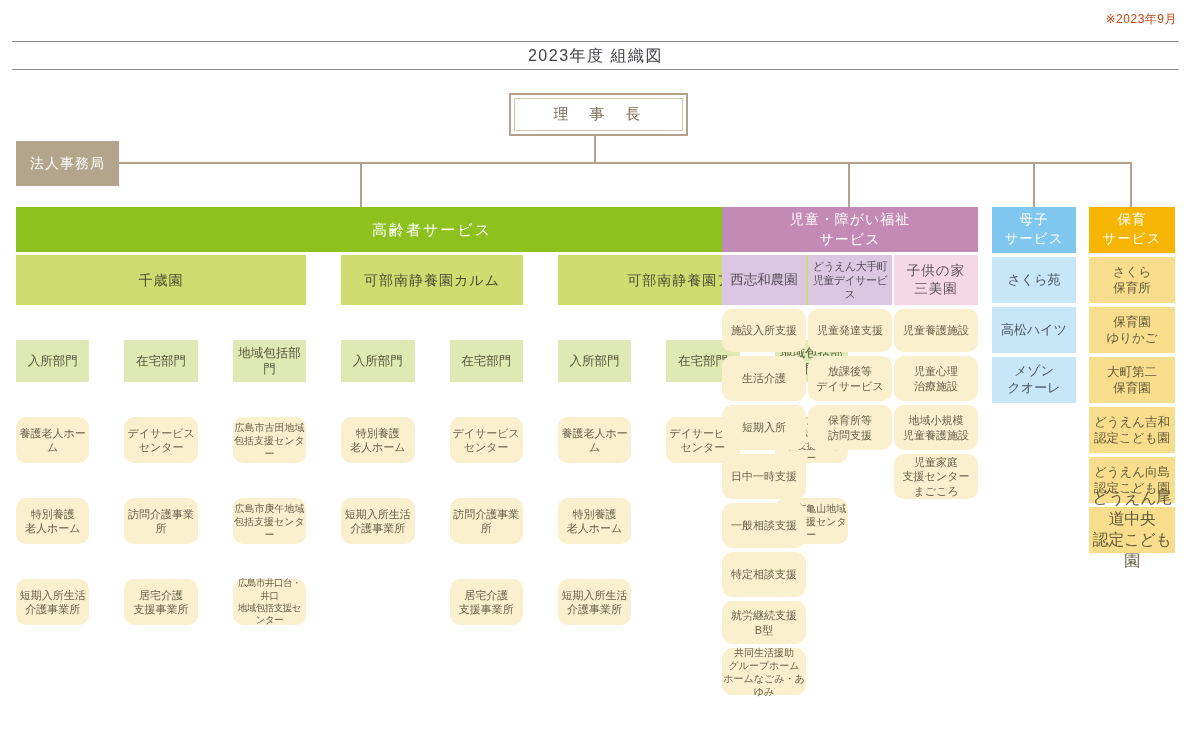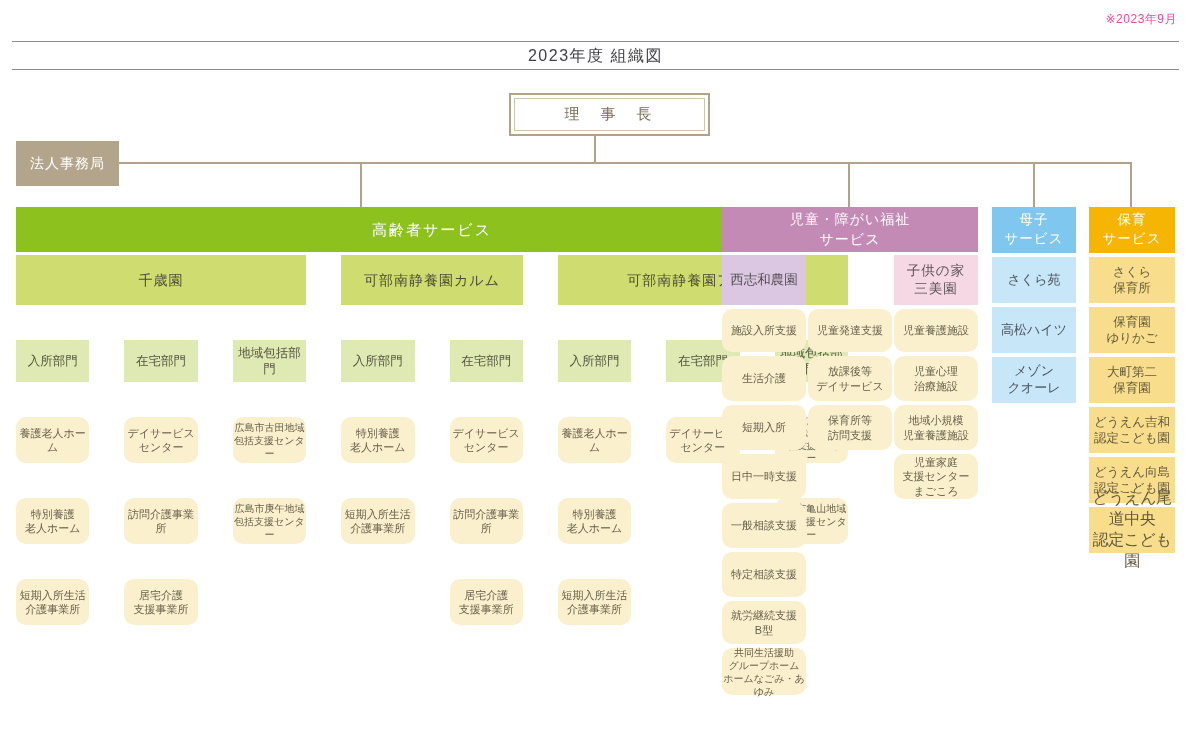--- a/index.html
+++ b/index.html
@@ -1,25 +1,25 @@
 <!DOCTYPE html>
 <html><head>
 <meta charset="utf-8">
 <style>
   html,body{margin:0;padding:0;background:#fff;}
   body{font-family:"Liberation Sans","DejaVu Sans",sans-serif;}
   .canvas{position:relative;width:1191px;height:737px;background:#fff;overflow:hidden;}
 
-  .note{position:absolute;top:11px;right:14px;font-size:12px;color:#ec4899;letter-spacing:.5px;}
+  .note{position:absolute;top:11px;right:14px;font-size:12px;color:#c2410c;letter-spacing:.5px;}
   .rule{position:absolute;left:12px;width:1167px;height:1px;background:#8d8d8d;}
   .rule-top{top:41px;}
   .rule-bottom{top:69px;}
   .title{position:absolute;top:46px;left:0;width:100%;text-align:center;font-size:16px;color:#3f3f46;letter-spacing:1.5px;}
 
-  .chairman{position:absolute;left:509px;top:93px;width:201px;height:43px;box-sizing:border-box;
+  .chairman{position:absolute;left:509px;top:93px;width:179px;height:43px;box-sizing:border-box;
     border:2px solid #b3a289;background:#fff;padding:3px;display:flex;}
   .chairman-inner{flex:1;border:1px solid #d0c4ae;display:flex;align-items:center;justify-content:center;
     font-size:15px;color:#7b6b52;letter-spacing:3px;}
 
   .corp{position:absolute;left:16px;top:141px;width:103px;height:45px;background:#b2a58b;color:#fff;
     font-size:14px;display:flex;align-items:center;justify-content:center;letter-spacing:1px;}
 
   .line{position:absolute;background:#b3a289;}
 
   .sec{position:absolute;top:207px;}
@@ -108,20 +108,22 @@
       <div class="cell cr" style="grid-area:3/2">デイサービス
 センター</div>
       <div class="cell cr" style="grid-area:4/2">訪問介護事業所</div>
       <div class="cell cr" style="grid-area:5/2">居宅介護
 支援事業所</div>
 
       <div class="cell cr sm" style="grid-area:3/3">広島市古田地域
 包括支援センター</div>
       <div class="cell cr sm" style="grid-area:4/3">広島市庚午地域
 包括支援センター</div>
+      <div class="cell cr xs" style="grid-area:5/3">広島市井口台・井口
+地域包括支援センター</div>
 
       <div class="cell cr" style="grid-area:3/4">特別養護
 老人ホーム</div>
       <div class="cell cr" style="grid-area:4/4">短期入所生活
 介護事業所</div>
 
       <div class="cell cr" style="grid-area:3/5">デイサービス
 センター</div>
       <div class="cell cr" style="grid-area:4/5">訪問介護事業所</div>
       <div class="cell cr" style="grid-area:5/5">居宅介護
@@ -141,20 +143,22 @@
       <div class="cell cr sm" style="grid-area:4/8">広島市亀山地域
 包括支援センター</div>
     </div>
   </div>
 
   <div class="sec sec-child">
     <div class="hd hd-purple">児童・障がい福祉
 サービス</div>
     <div class="grid-child">
       <div class="cell p2" style="grid-area:1/1">西志和農園</div>
+      <div class="cell p2 p2s" style="grid-area:1/2">どうえん大手町
+児童デイサービス</div>
       <div class="cell p3" style="grid-area:1/3">子供の家
 三美園</div>
 
       <div class="cell cr" style="grid-area:2/1">施設入所支援</div>
       <div class="cell cr" style="grid-area:3/1">生活介護</div>
       <div class="cell cr" style="grid-area:4/1">短期入所</div>
       <div class="cell cr" style="grid-area:5/1">日中一時支援</div>
       <div class="cell cr" style="grid-area:6/1">一般相談支援</div>
       <div class="cell cr" style="grid-area:7/1">特定相談支援</div>
       <div class="cell cr" style="grid-area:8/1">就労継続支援

